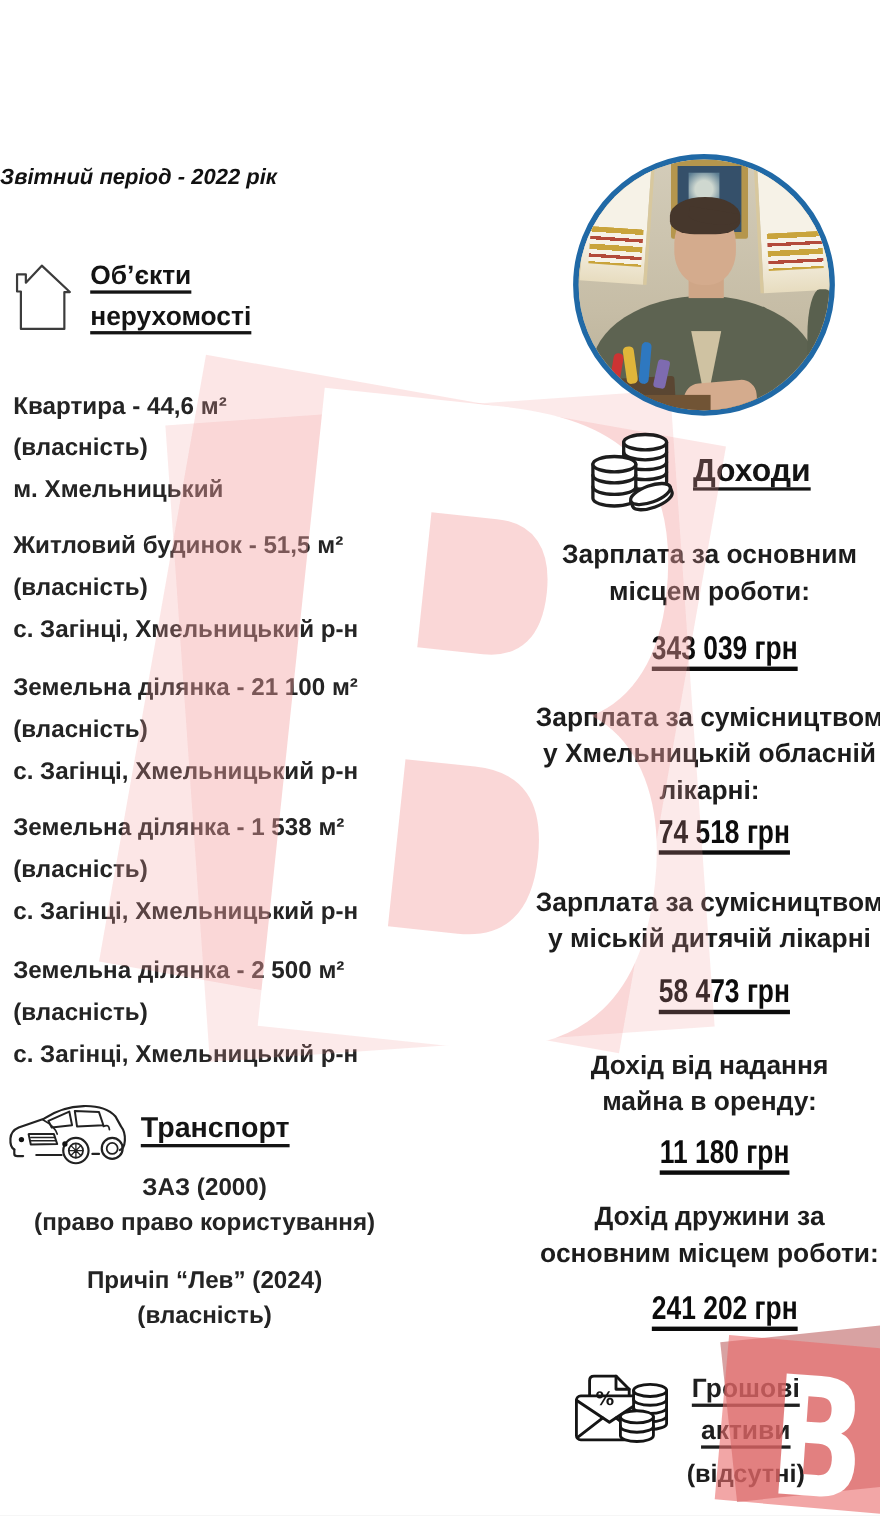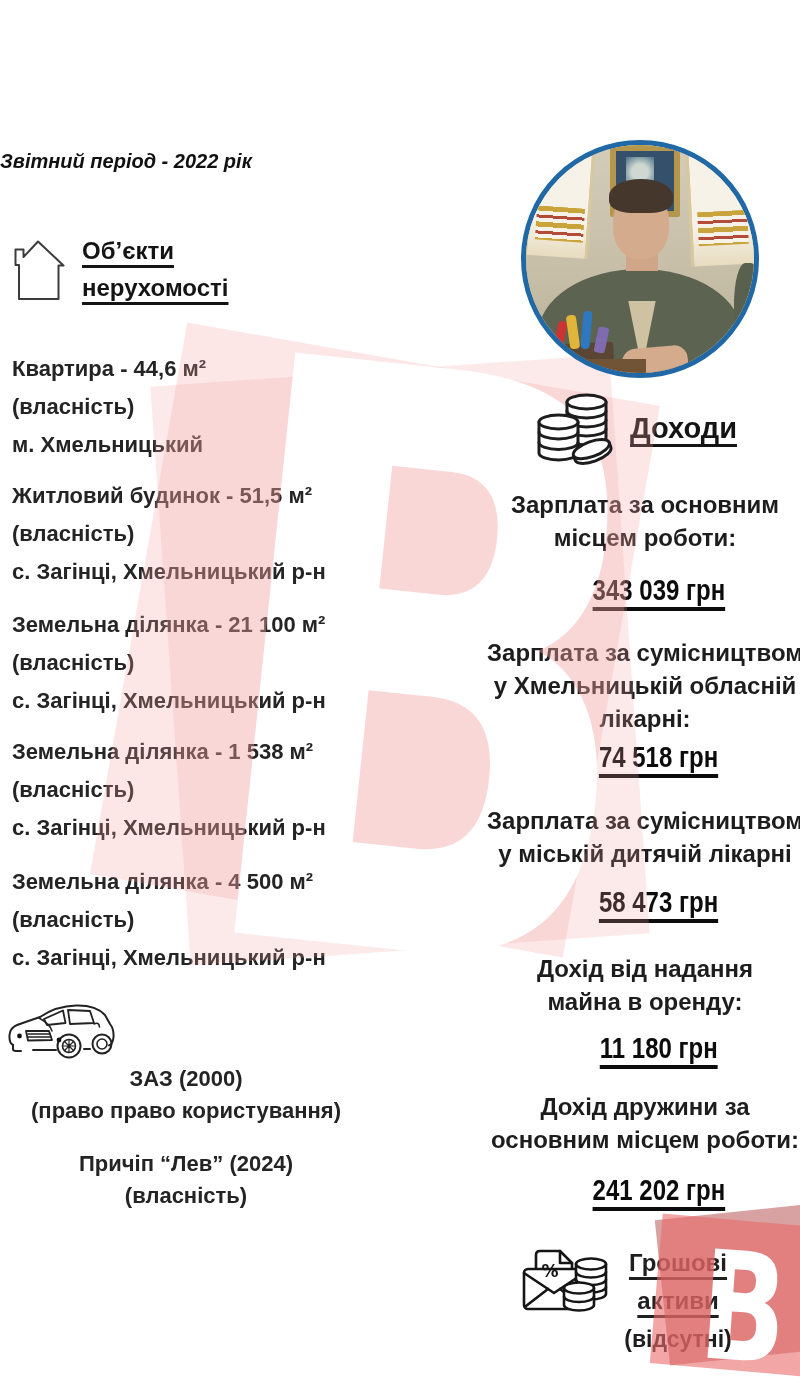--- a/index.html
+++ b/index.html
@@ -101,21 +101,21 @@
     <div>Земельна ділянка - 21 100 м²</div>
     <div>(власність)</div>
     <div>с. Загінці, Хмельницький р-н</div>
   </div>
   <div class="abs z-text re-item" style="top:708px;">
     <div>Земельна ділянка - 1 538 м²</div>
     <div>(власність)</div>
     <div>с. Загінці, Хмельницький р-н</div>
   </div>
   <div class="abs z-text re-item" style="top:838px;">
-    <div>Земельна ділянка -  4 500 м²</div>
+    <div>Земельна ділянка -  2 500 м²</div>
     <div>(власність)</div>
     <div>с. Загінці, Хмельницький р-н</div>
   </div>
 
   <svg class="abs z-icon" style="left:6px;top:994px;" width="112" height="66" viewBox="0 0 112 66">
     <g fill="none" stroke="#222" stroke-width="2" stroke-linecap="round" stroke-linejoin="round">
       <path d="M7 51 Q3 49 3.5 41 Q4 34 11 31 L34 23 Q50 12 70 11.5 Q90 11 99 21 L104 30 Q108 35 107.5 43 Q107 50 103 51.5"></path>
       <path d="M7 51 L7 55 Q7 57 10 57 L15 57"></path>
       <path d="M27 56 L50 56"></path>
       <path d="M78 55 L84 55"></path>
@@ -127,20 +127,21 @@
       <path d="M88 30 Q93 27.5 93.5 33" stroke-width="1.6"></path>
       <circle cx="63" cy="52" r="11.5"></circle>
       <circle cx="63" cy="52" r="6.5" stroke-width="1.6"></circle>
       <path d="M63 45.5 L63 58.5 M56.5 52 L69.5 52 M58.5 47.5 L67.5 56.5 M67.5 47.5 L58.5 56.5" stroke-width="1.2"></path>
       <circle cx="96" cy="50" r="9.5"></circle>
       <circle cx="96" cy="50" r="5" stroke-width="1.6"></circle>
     </g>
     <circle cx="13.5" cy="42" r="2.4" fill="#111"></circle>
     <circle cx="53" cy="46" r="2.4" fill="#111"></circle>
   </svg>
+  <div class="abs z-text sec-h tr-header">Транспорт</div>
   <div class="abs z-text tr-item" style="top:1063px;">
     <div>ЗАЗ (2000)</div>
     <div>(право право користування)</div>
   </div>
   <div class="abs z-text tr-item" style="top:1148px;">
     <div>Причіп “Лев” (2024)</div>
     <div>(власність)</div>
   </div>
 
   <svg class="abs z-icon" style="left:532px;top:387px;" width="84" height="84" viewBox="0 0 84 84">

